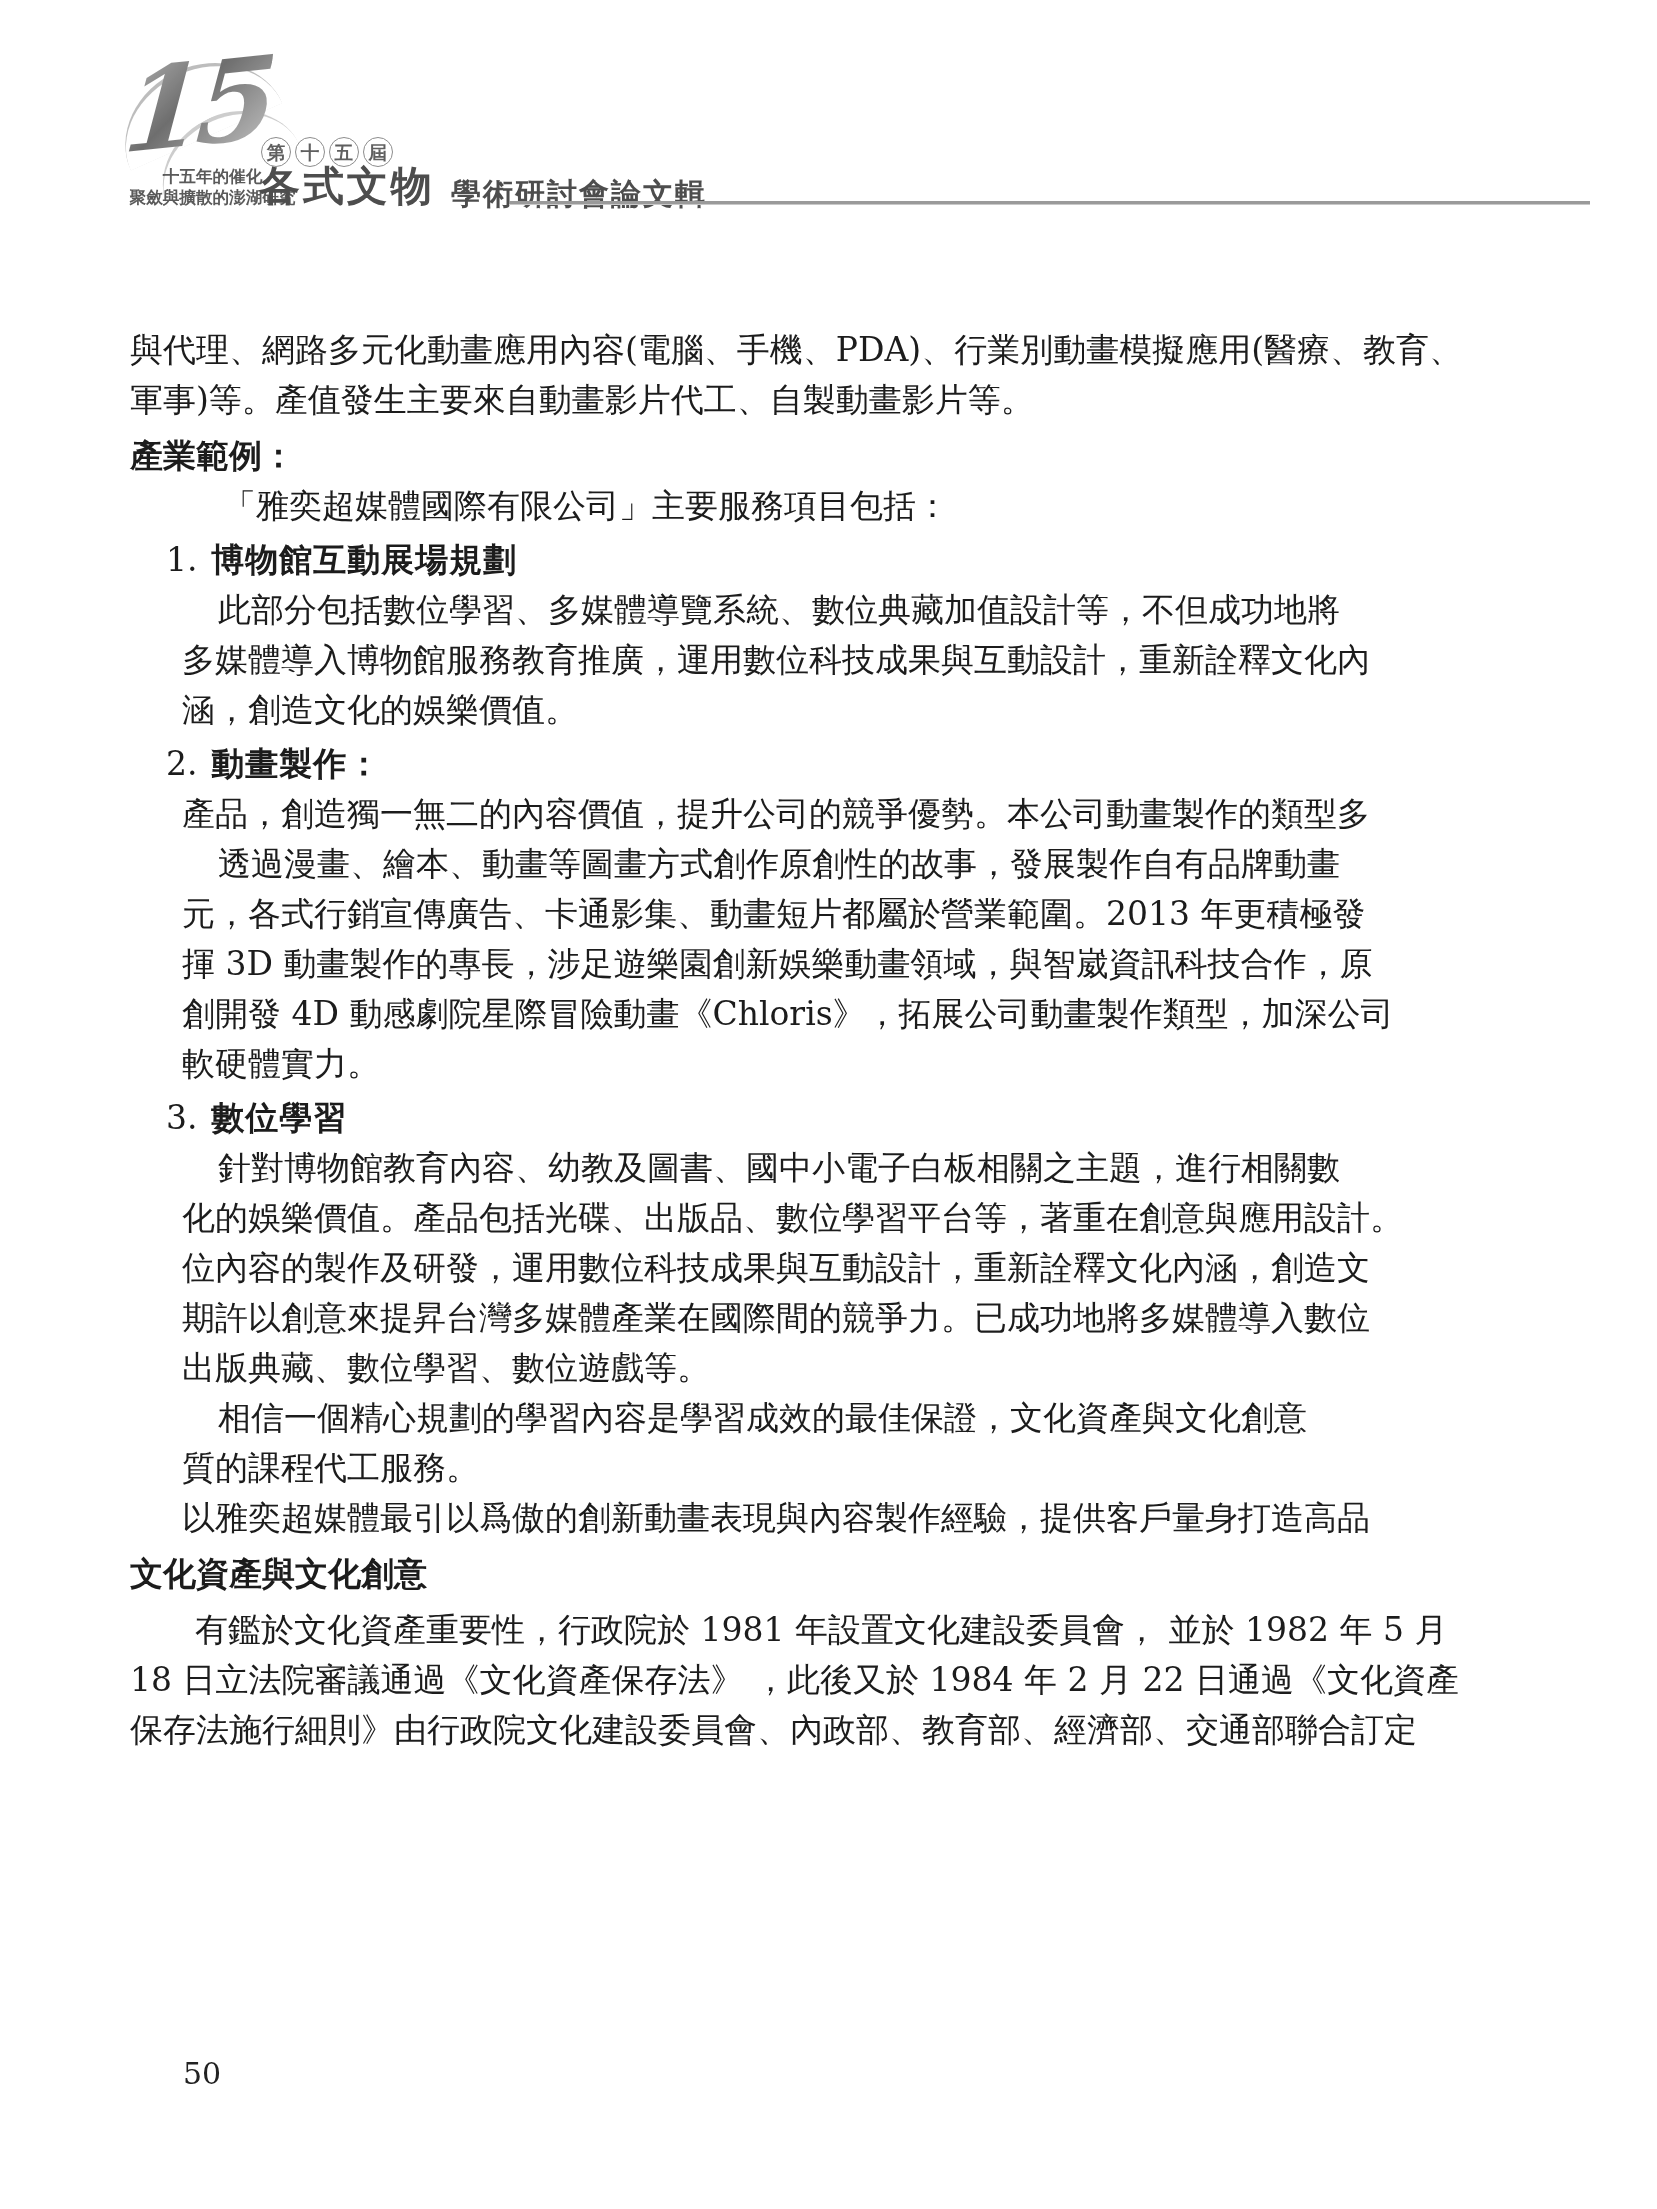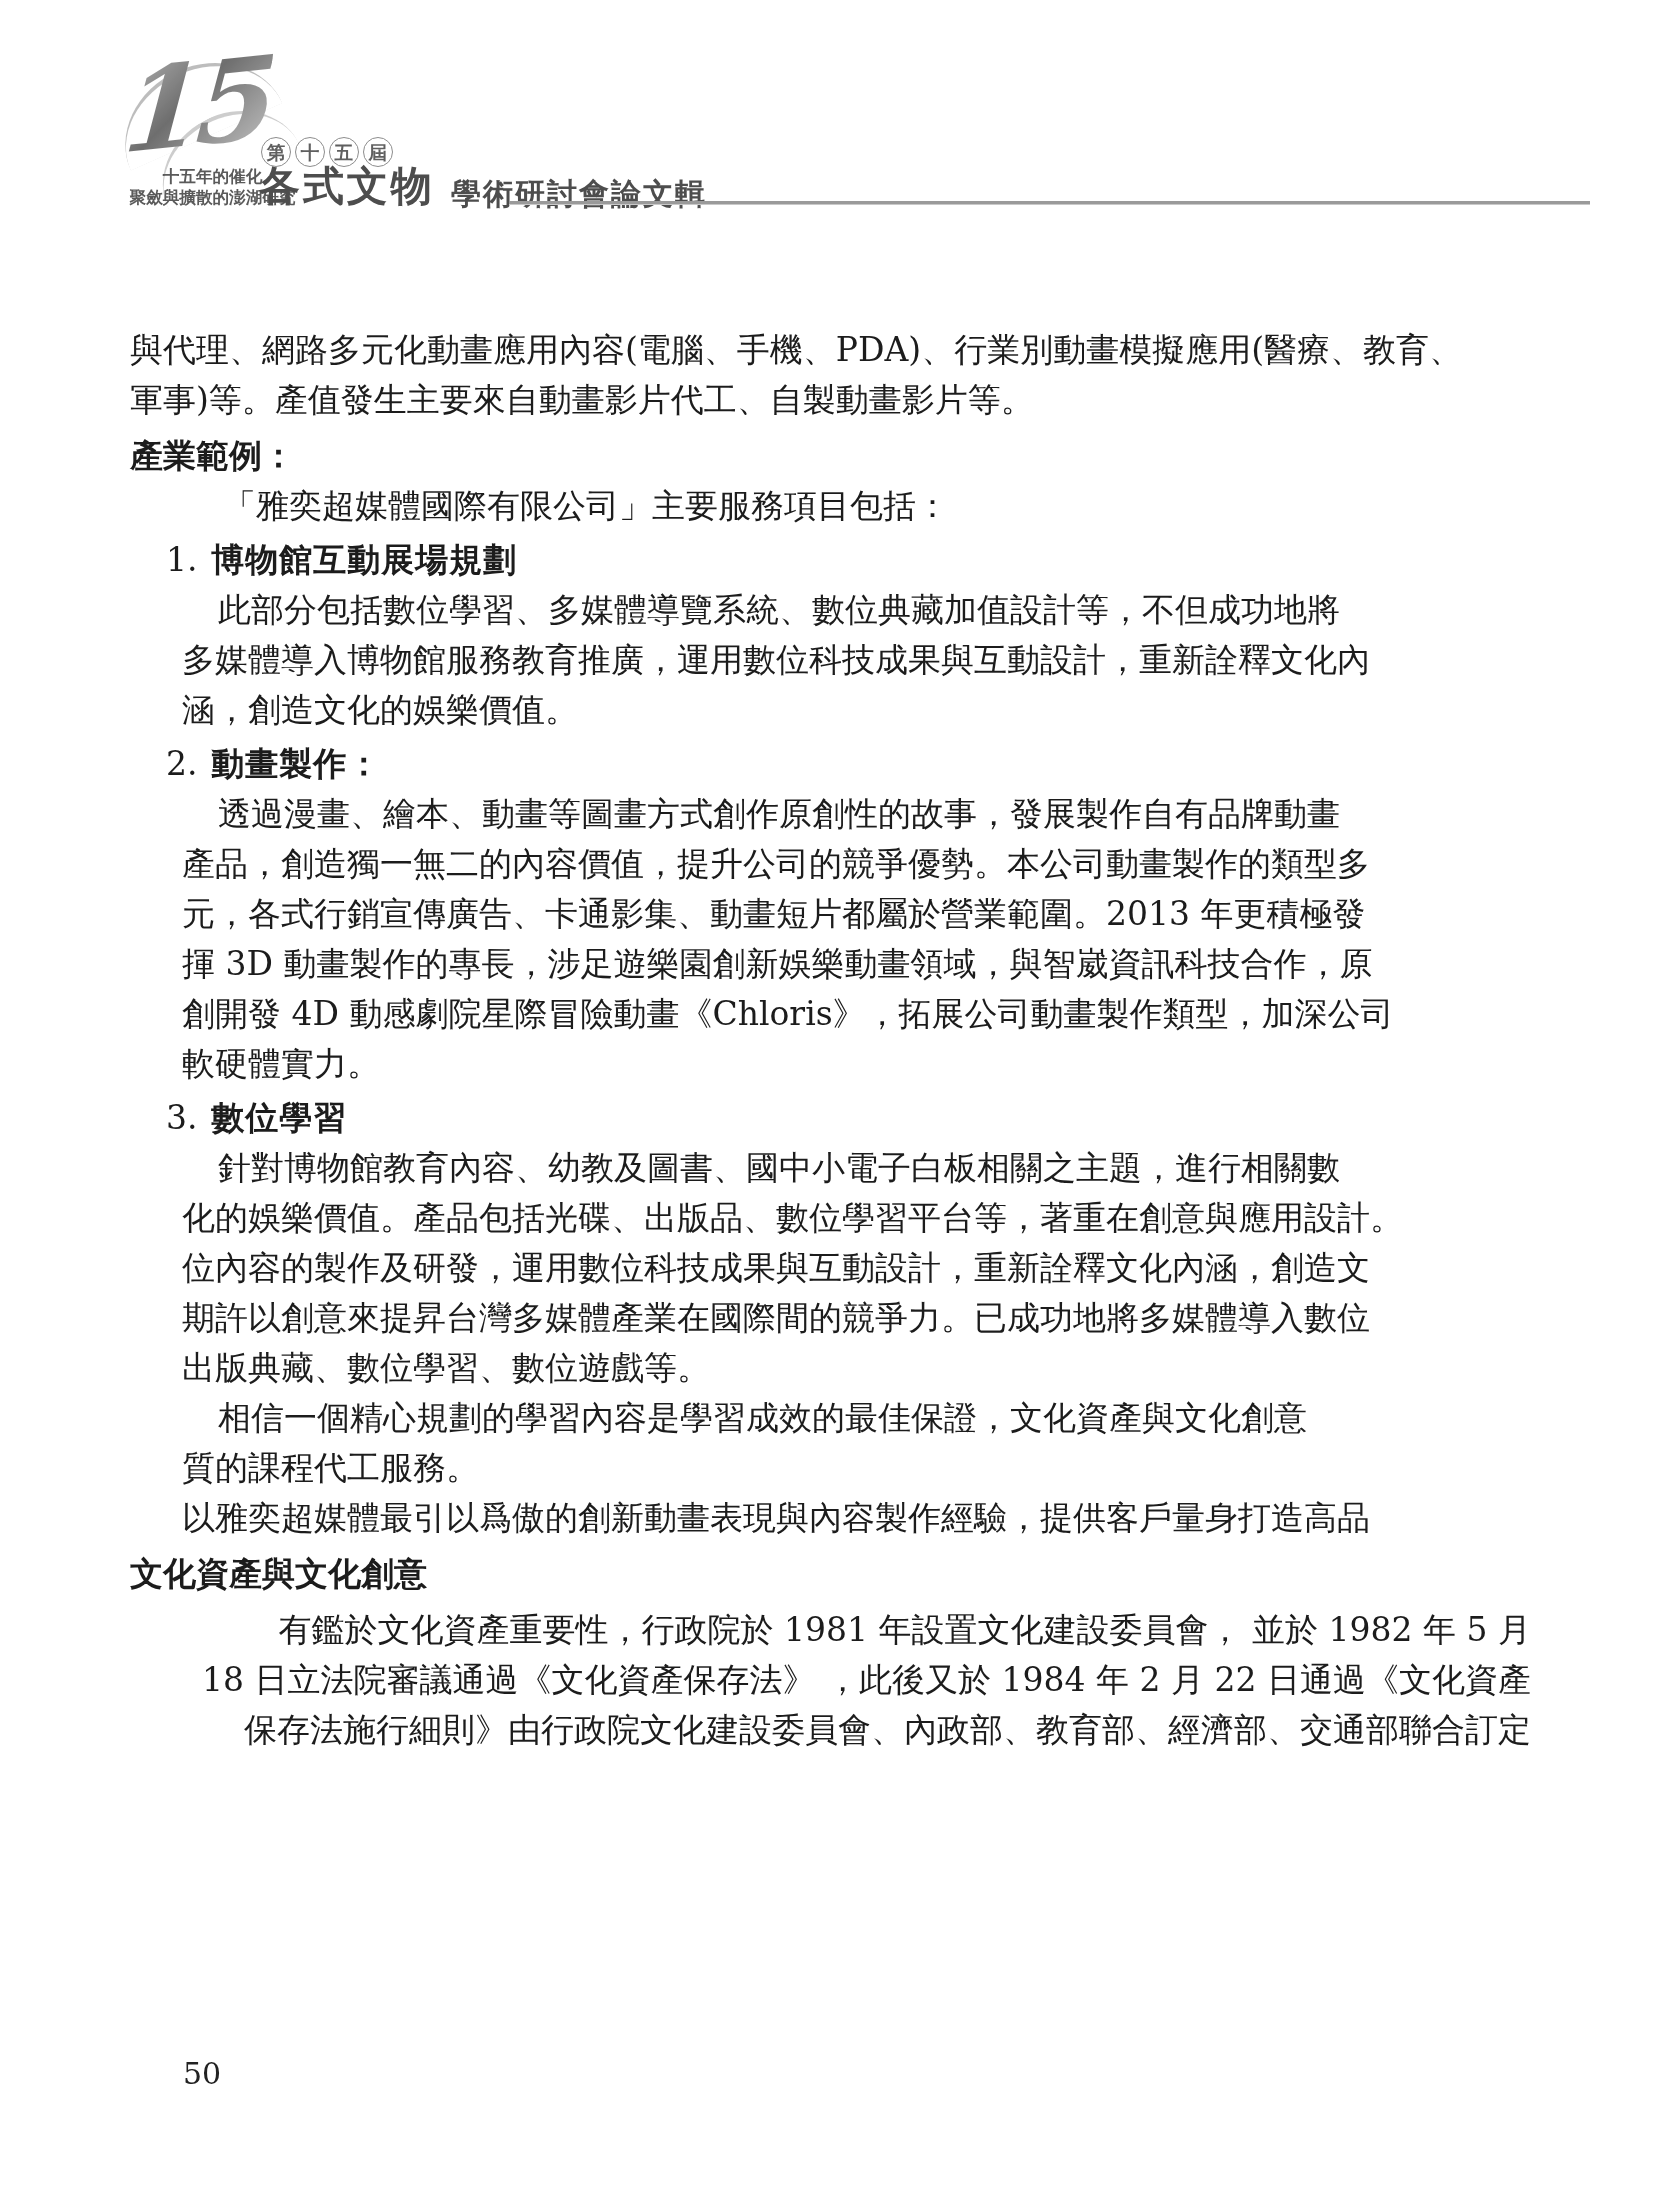--- a/index.html
+++ b/index.html
@@ -62,21 +62,21 @@
   }
   .line { white-space: nowrap; }
   .block.heading { font-weight: bold; margin-top: 5.9px; white-space: nowrap; }
   .block.list-heading { margin-top: 4px; margin-left: 36px; white-space: nowrap; }
   .block.list-heading .num { font-weight: normal; margin-right: 13.7px; }
   .block.list-heading .txt { font-weight: bold; letter-spacing: 1px; }
   .para.cont .line.first { text-indent: 0; }
   .para.quote-indent .line.first { text-indent: 93px; }
   .para.list-first { margin-left: 52px; }
   .para.list-first .line.first { text-indent: 36px; }
-  .para.body-first { margin-top: 5.9px; text-align: right; }
+  .para.body-first { margin-top: 5.9px; }
   .para.body-first .line.first { text-indent: 65px; }
 
   
   .page-number {
     position: absolute; left: 183px; top: 2056px;
     font-size: 30px; color: #222;
   }
 </style>
 </head>
 <body>
@@ -112,22 +112,22 @@
         <div class="line first">「雅奕超媒體國際有限公司」主要服務項目包括：</div>
       </div>
       <div class="block list-heading"><span class="num">1.</span><span class="txt">博物館互動展場規劃</span></div>
       <div class="block para list-first">
         <div class="line first">此部分包括數位學習、多媒體導覽系統、數位典藏加值設計等，不但成功地將</div>
         <div class="line">多媒體導入博物館服務教育推廣，運用數位科技成果與互動設計，重新詮釋文化內</div>
         <div class="line">涵，創造文化的娛樂價值。</div>
       </div>
       <div class="block list-heading"><span class="num">2.</span><span class="txt">動畫製作：</span></div>
       <div class="block para list-first">
+        <div class="line">產品，創造獨一無二的內容價值，提升公司的競爭優勢。本公司動畫製作的類型多</div>
         <div class="line first">透過漫畫、繪本、動畫等圖畫方式創作原創性的故事，發展製作自有品牌動畫</div>
-        <div class="line">產品，創造獨一無二的內容價值，提升公司的競爭優勢。本公司動畫製作的類型多</div>
         <div class="line">元，各式行銷宣傳廣告、卡通影集、動畫短片都屬於營業範圍。2013 年更積極發</div>
         <div class="line">揮 3D 動畫製作的專長，涉足遊樂園創新娛樂動畫領域，與智崴資訊科技合作，原</div>
         <div class="line">創開發 4D 動感劇院星際冒險動畫《Chloris》，拓展公司動畫製作類型，加深公司</div>
         <div class="line">軟硬體實力。</div>
       </div>
       <div class="block list-heading"><span class="num">3.</span><span class="txt">數位學習</span></div>
       <div class="block para list-first">
         <div class="line first">針對博物館教育內容、幼教及圖書、國中小電子白板相關之主題，進行相關數</div>
         <div class="line">化的娛樂價值。產品包括光碟、出版品、數位學習平台等，著重在創意與應用設計。</div>
         <div class="line">位內容的製作及研發，運用數位科技成果與互動設計，重新詮釋文化內涵，創造文</div>

